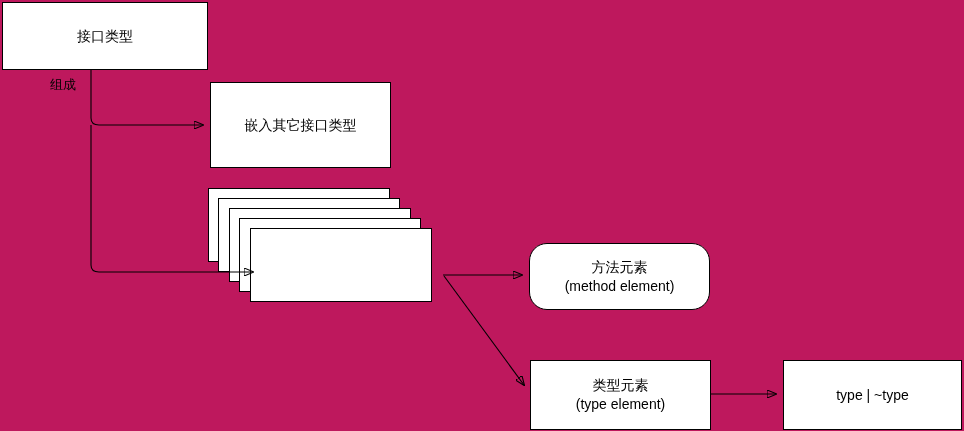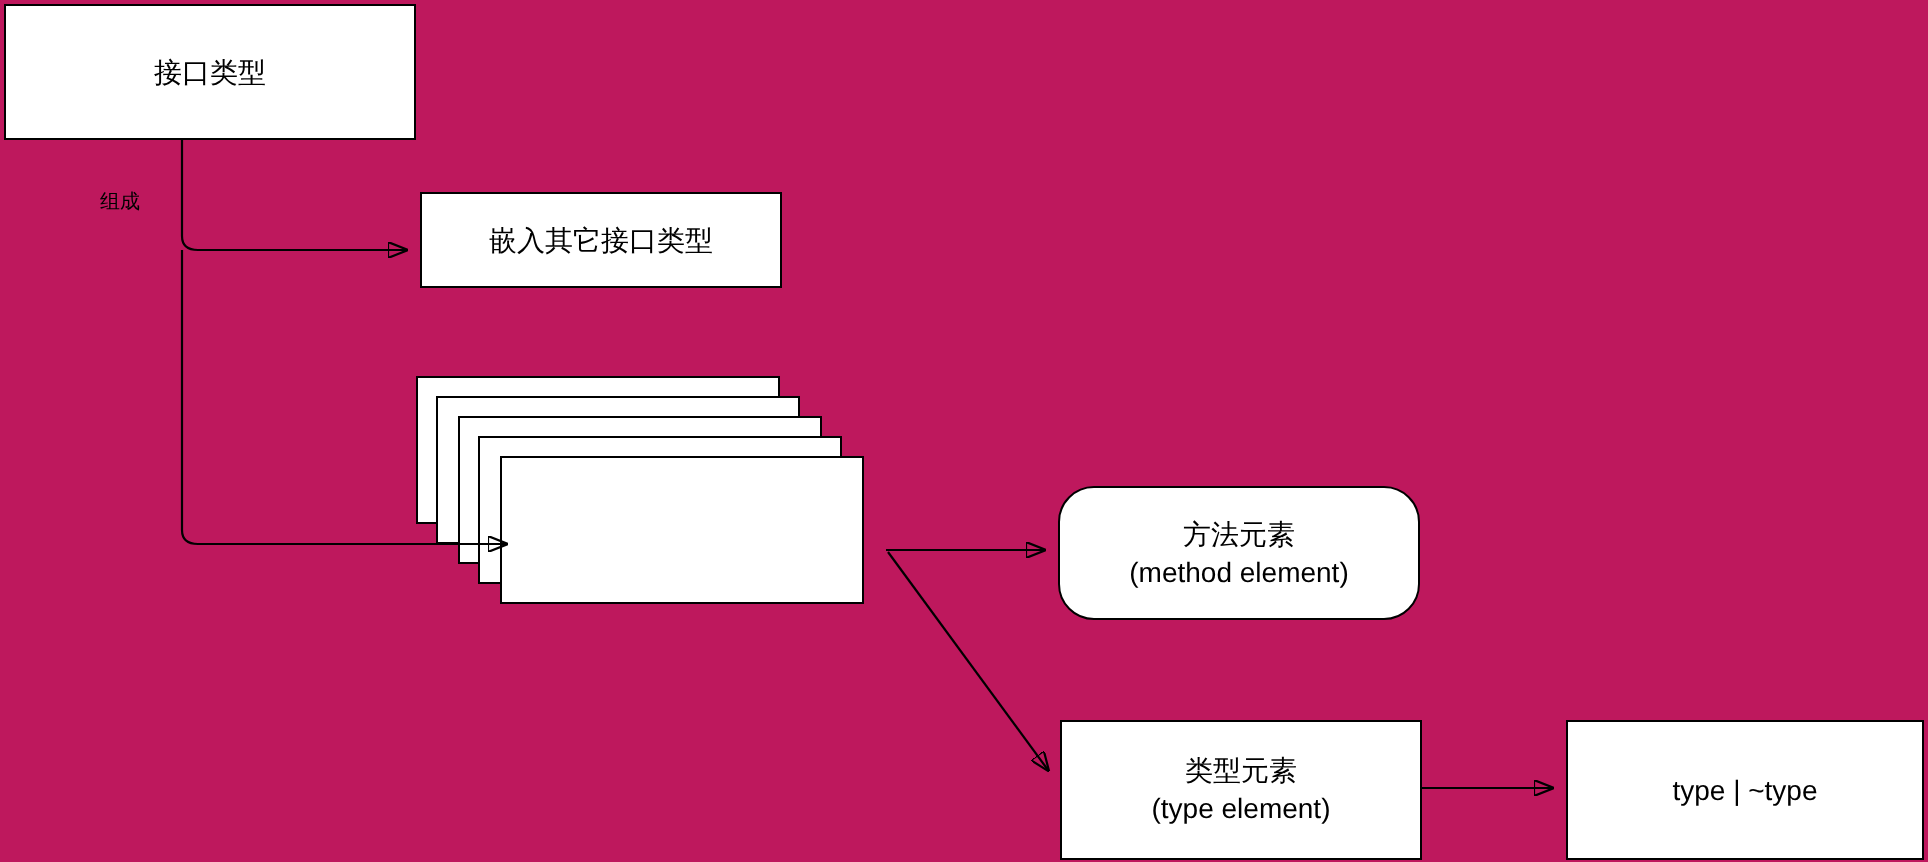--- a/index.html
+++ b/index.html
@@ -33,25 +33,24 @@
     white-space: pre-line;
   }
   .stack-layer {
     position: absolute;
     box-sizing: border-box;
     background: #ffffff;
     border: 1px solid #000000;
   }
   .edge-label {
     position: absolute;
-    font-size: 10px;
+    font-size: 13px;
     color: #000000;
     white-space: nowrap;
     z-index: 6;
-    margin-top: 18px;
   }
   svg.connectors {
     position: absolute;
     left: 0;
     top: 0;
     width: 964px;
     height: 431px;
     z-index: 4;
     overflow: visible;
   }
@@ -86,21 +85,21 @@
   </svg>
 
   <div class="node" style="left:2px; top:2px; width:206px; height:68px;">
     <span class="label-lines">接口类型</span>
   </div>
 
   <div class="edge-label" style="left:50px; top:76px;">
     <span>组成</span>
   </div>
 
-  <div class="node" style="left:210px; top:96px; width:181px; height:48px;">
+  <div class="node" style="left:210px; top:82px; width:181px; height:86px;">
     <span class="label-lines">嵌入其它接口类型</span>
   </div>
 
   <div class="stack-layer" style="left:208px; top:188px; width:182px; height:74px;"></div>
   <div class="stack-layer" style="left:218px; top:198px; width:182px; height:74px;"></div>
   <div class="stack-layer" style="left:229px; top:208px; width:182px; height:74px;"></div>
   <div class="stack-layer" style="left:239px; top:218px; width:182px; height:74px;"></div>
   <div class="stack-layer" style="left:250px; top:228px; width:182px; height:74px;"></div>
 
 

